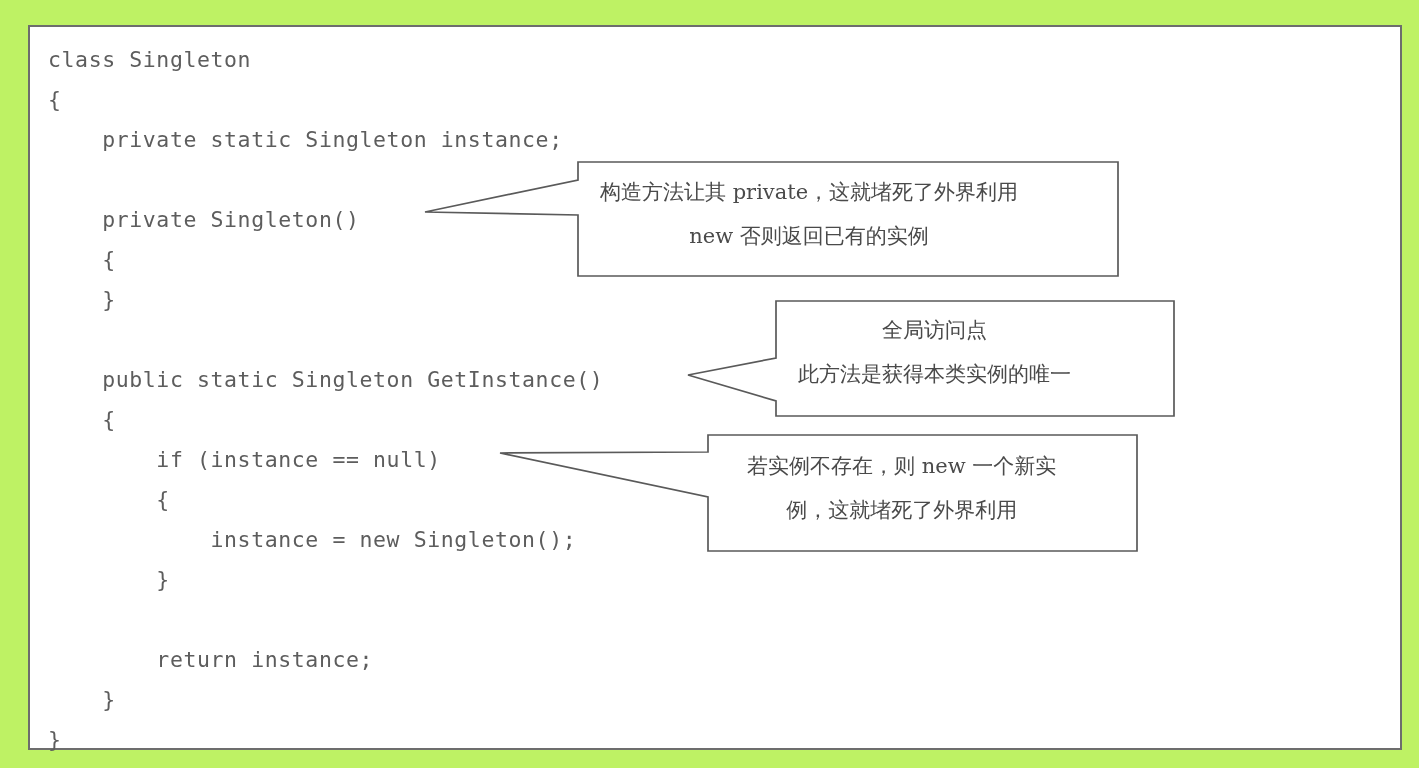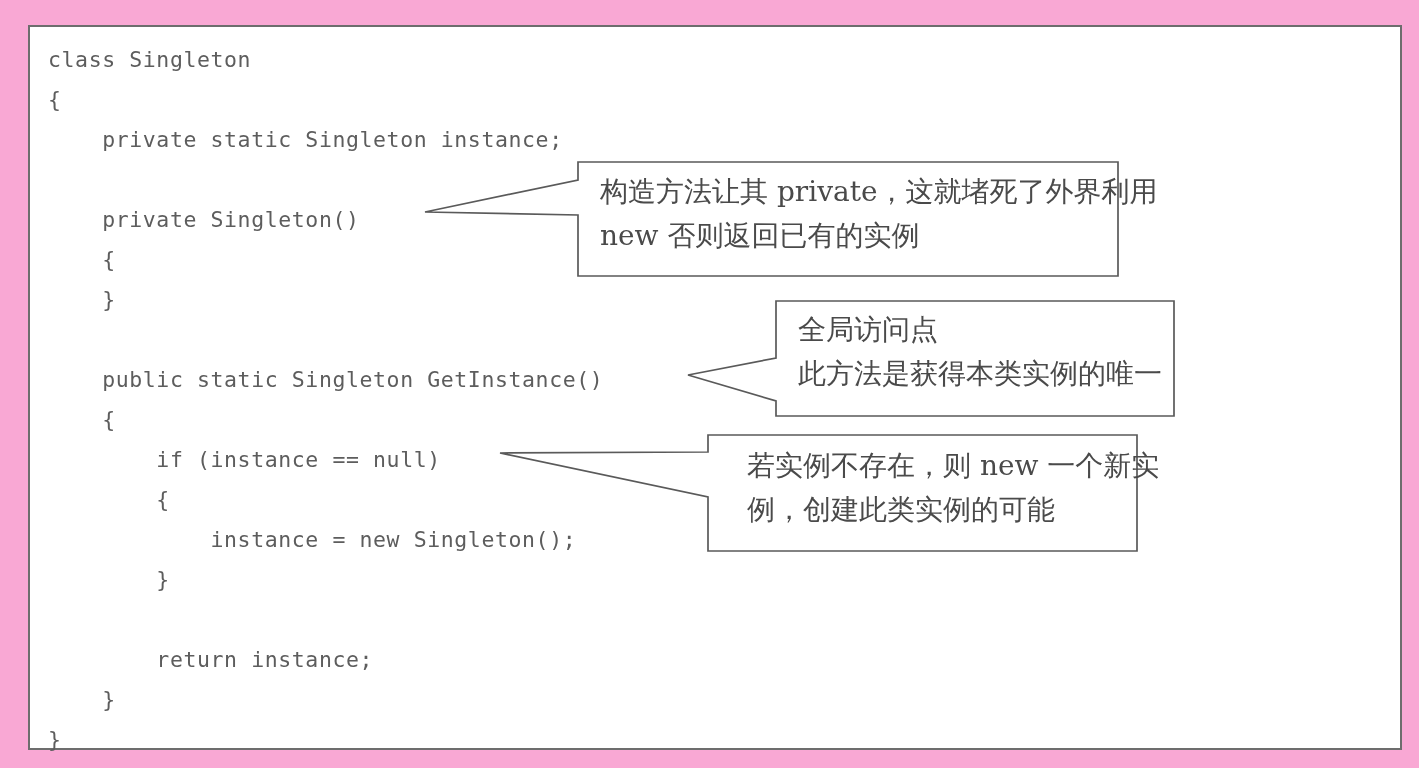--- a/index.html
+++ b/index.html
@@ -4,21 +4,21 @@
 <style>
   html, body {
     margin: 0;
     padding: 0;
     background: #ffffff;
   }
   #figure {
     position: relative;
     width: 1419px;
     height: 768px;
-    background: #f9a8d4;
+    background: #bef264;
     overflow: hidden;
     font-family: "Liberation Sans", sans-serif;
   }
   
   #outer-frame {
     position: absolute;
     left: 28px;
     top: 25px;
     width: 1374px;
     height: 725px;
@@ -52,24 +52,25 @@
   }
   .callout-svg {
     position: absolute;
     left: 0;
     top: 0;
     overflow: visible;
   }
   .callout-text {
     position: absolute;
     font-family: "DejaVu Serif", "Liberation Serif", serif;
-    font-size: 28px;
+    font-size: 21px;
     line-height: 44px;
     color: #4a4a4a;
     white-space: nowrap;
+    text-align: center;
   }
   .callout-text span {
     display: block;
   }
 </style>
 </head>
 <body>
 
 <div id="figure">
 
@@ -96,17 +97,17 @@
       <span>此方法是获得本类实例的唯一</span>
     </div>
   </div>
 
   <div class="callout" id="callout-3" style="left:500px; top:432px; width:645px; height:125px;">
     <svg class="callout-svg" width="645" height="125" viewBox="0 0 645 125">
       <path d="M 208 3 L 637 3 L 637 119 L 208 119 L 208 65 L 0 21 L 208 20 Z" fill="#ffffff" stroke="#5a5a5a" stroke-width="1.7" stroke-linejoin="miter"></path>
     </svg>
     <div class="callout-text" style="left:228px; top:12px;margin-left:19px;">
       <span>若实例不存在，则 new 一个新实</span>
-      <span>例，创建此类实例的可能</span>
+      <span>例，这就堵死了外界利用</span>
     </div>
   </div>
 
 </div>
 
 </body></html>

